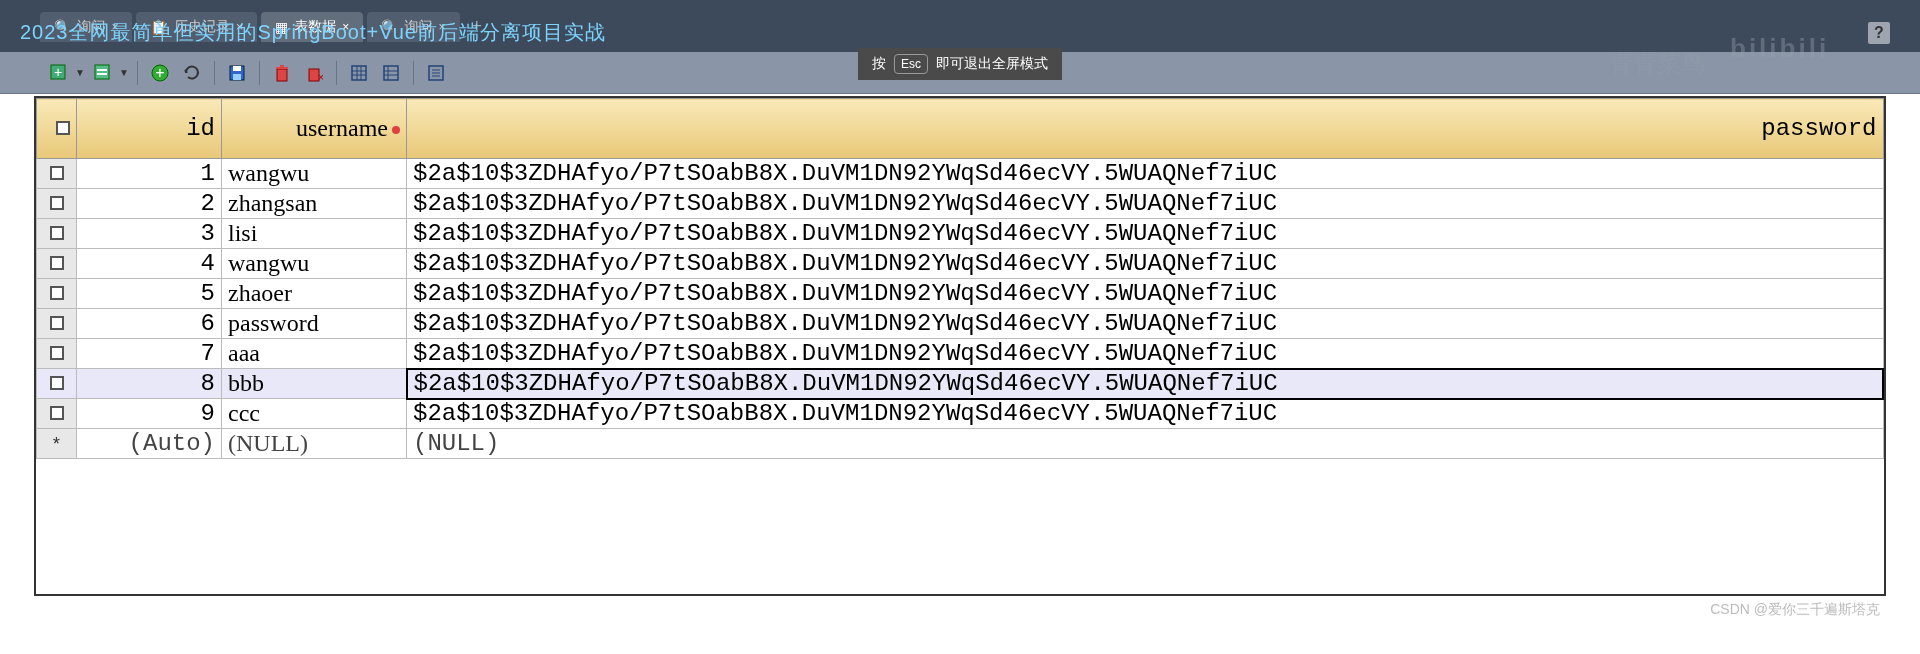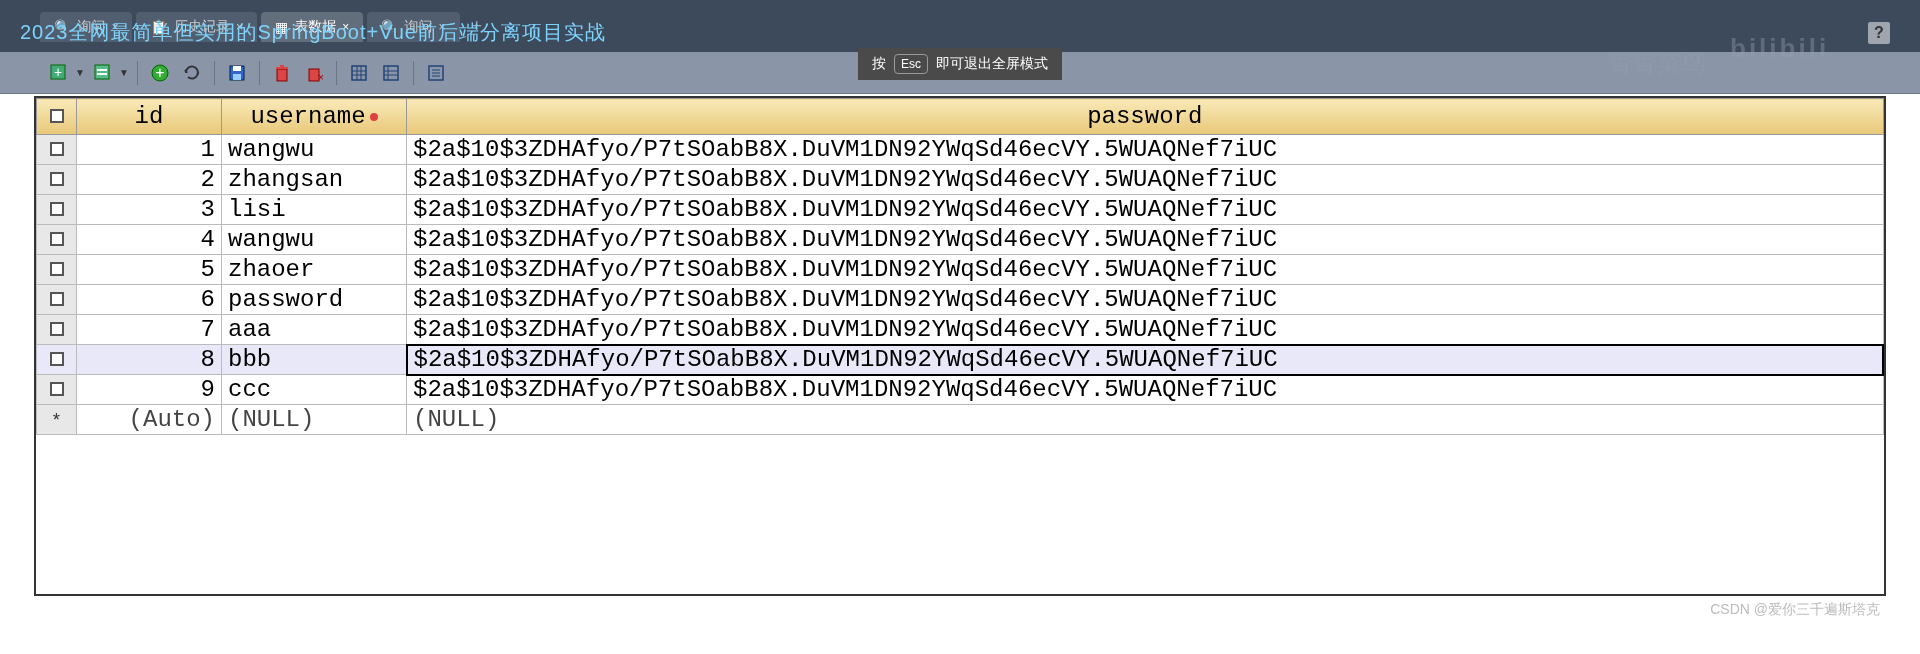--- a/index.html
+++ b/index.html
@@ -150,23 +150,23 @@
 }
 .data-table {
   border-collapse: collapse;
   width: 100%;
   font-family: 'Courier New', monospace;
   font-size: 24px;
 }
 .data-table th {
   background: linear-gradient(#f9e9b8, #e8c878);
   border: 1px solid #999;
-  text-align: center;
+  text-align: right;
   font-weight: normal;
-  padding: 4px 6px;
+  padding: 16px 6px;
   height: 30px;
 }
 .data-table td {
   border: 1px solid #bbb;
   padding: 0px 6px;
   height: 30px;
   white-space: nowrap;
 }
 .row-header {
   background: #e8e8e8;
@@ -179,21 +179,21 @@
   text-align: center;
 }
 .checkbox-cell .cb {
   display: inline-block;
   width: 14px;
   height: 14px;
   border: 2px solid #555;
   background: #fff;
 }
 .id-col { width: 145px; text-align: right; padding-right: 4px; }
-.username-col { width: 185px; }
+.username-col { width: 185px; font-family: Liberation Serif, serif; }
 .password-col { }
 .modified-dot {
   display: inline-block;
   width: 8px;
   height: 8px;
   background: #e04040;
   border-radius: 50%;
   margin-left: 4px;
   vertical-align: middle;
 }

